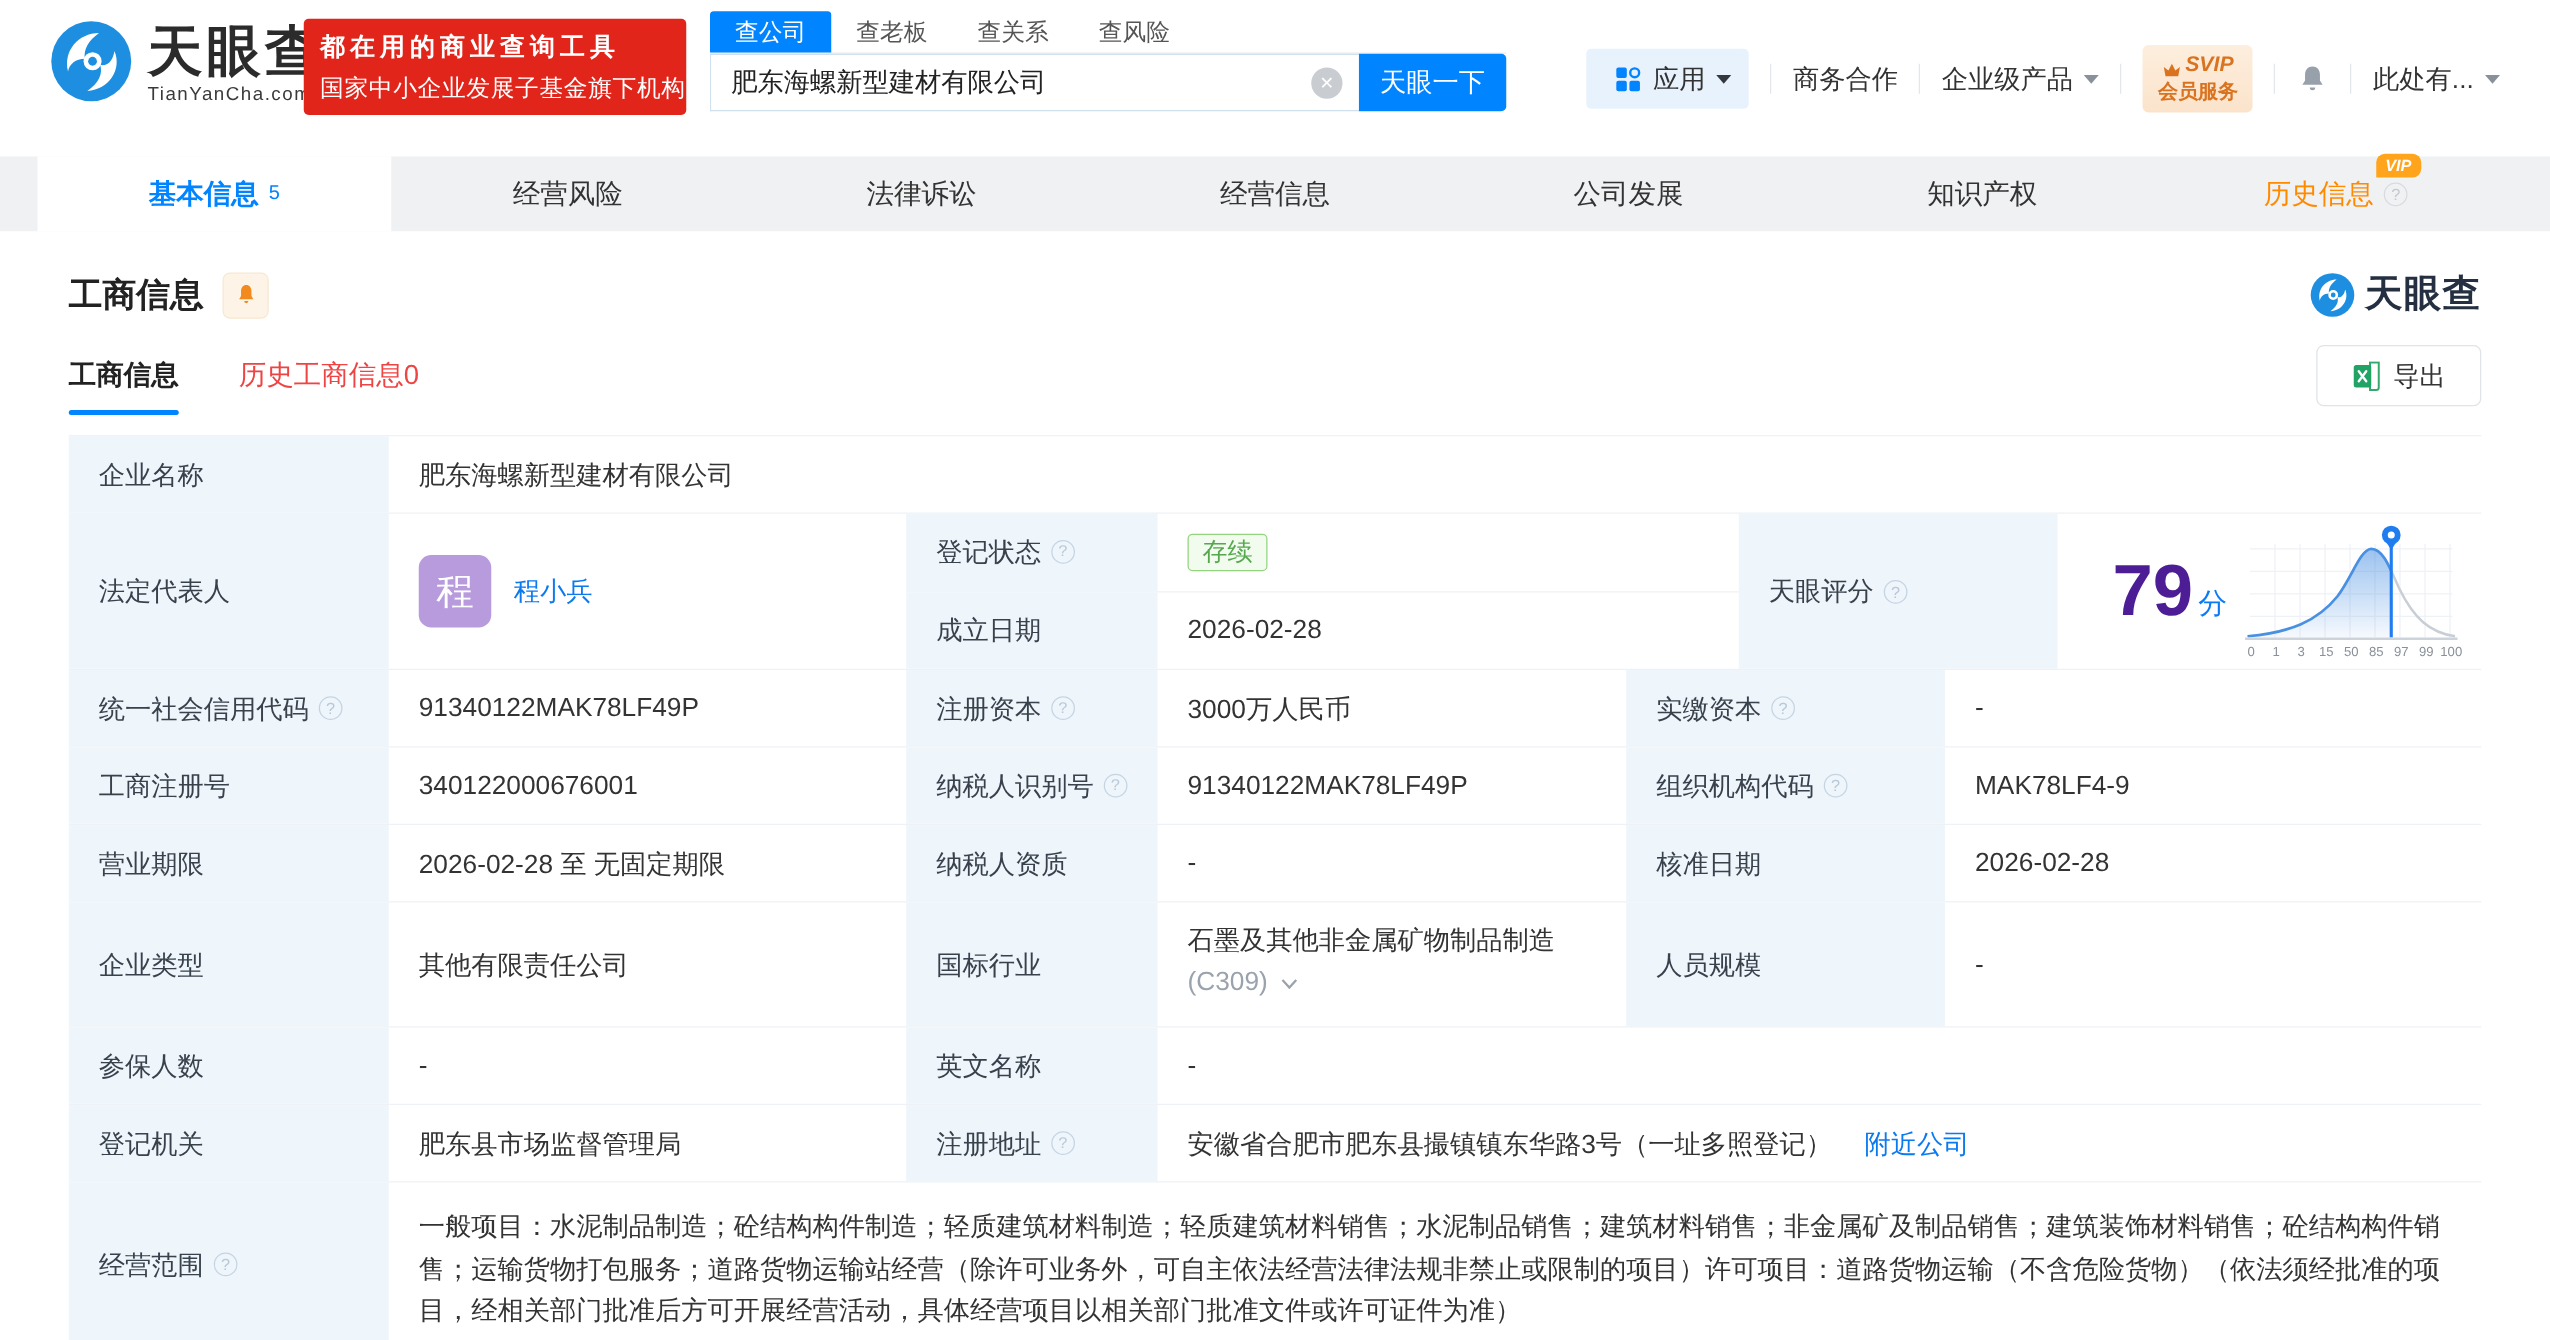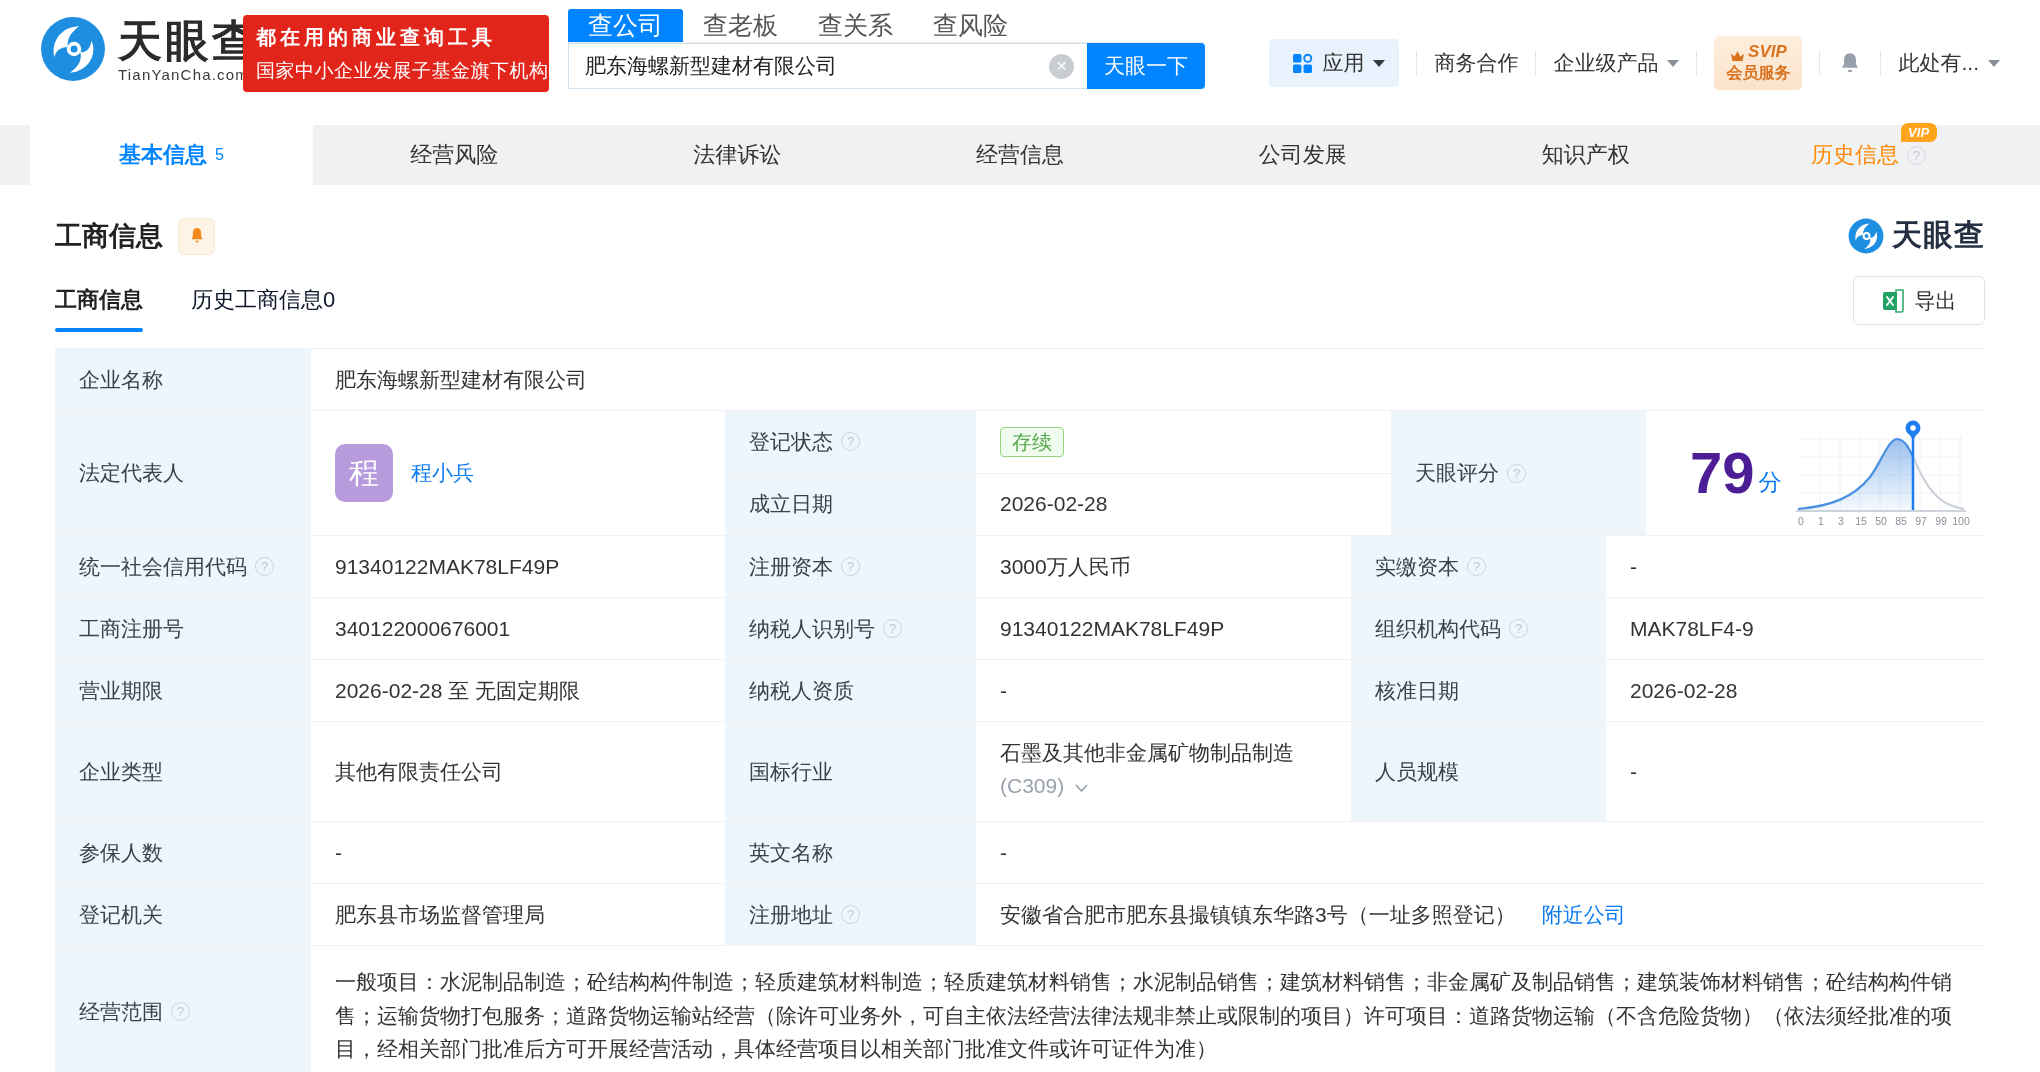--- a/index.html
+++ b/index.html
@@ -12,21 +12,21 @@
   .logo-txt { margin-left:12px; }
   .logo-name { font-size:44px; font-weight:bold; color:#2b2b2b; letter-spacing:3px; line-height:1; }
   .logo-domain { font-size:15px; color:#3a3a3a; letter-spacing:1.2px; margin-top:3px; }
   .banner { position:absolute; left:243px; top:15px; width:306px; height:77px; background:#e1251b;
     border-radius:4px; color:#fff; display:flex; flex-direction:column; justify-content:center; padding:0 13px; }
   .banner-l1 { font-size:20px; font-weight:600; letter-spacing:4px; white-space:nowrap; }
   .banner-l2 { font-size:19px; margin-top:7px; letter-spacing:0.5px; white-space:nowrap; }
 
   .search { position:absolute; left:568px; top:9px; width:637px; }
   .search-tabs { display:flex; height:34px; border-bottom:1px solid #ebebeb; }
-  .search-tab { font-size:25px; color:#555; padding:0 20px; display:flex; align-items:center; cursor:pointer; }
+  .search-tab { font-size:19px; color:#555; padding:0 20px; display:flex; align-items:center; cursor:pointer; }
   .search-tab.active { background:#0084ff; color:#fff; border-radius:3px 3px 0 0; }
   .search-bar { display:flex; height:46px; }
   .search-field { flex:1; position:relative; display:flex; align-items:center;
     border:1px solid #cfe0ef; border-right:none; background:#fff; }
   .search-field input { border:none; outline:none; width:100%; height:100%; padding:0 50px 0 16px;
     font-size:21px; color:#222; font-family:inherit; }
   .clear-btn { position:absolute; right:13px; width:25px; height:25px; border-radius:50%; background:#c9cdd2;
     color:#fff; font-size:14px; display:flex; align-items:center; justify-content:center; cursor:pointer; }
   .search-btn { width:118px; background:#0084ff; color:#fff; font-size:21px; display:flex; align-items:center;
     justify-content:center; border:none; border-radius:0 4px 4px 0; cursor:pointer; font-family:inherit; }
@@ -66,33 +66,33 @@
   .alert-box { width:37px; height:37px; background:#fdf4e7; border:1px solid #f7e8cf; border-radius:6px;
     margin-left:15px; display:flex; align-items:center; justify-content:center; cursor:pointer; }
   .watermark { position:absolute; right:0; top:0; display:flex; align-items:center; }
   .watermark-name { font-size:30px; font-weight:bold; color:#243042; margin-left:8px; letter-spacing:1px; }
 
   .subtabs { position:relative; display:flex; align-items:flex-end; margin-top:18px; height:57px; }
   .subtab { font-size:22px; margin-right:48px; padding-bottom:17px; position:relative; cursor:pointer; }
   .subtab.active { color:#222; font-weight:600; }
   .subtab.active::after { content:""; position:absolute; left:0; bottom:0; height:4px; width:100%;
     background:#0084ff; border-radius:2px; }
-  .subtab.disabled { color:#0f172a;margin-top:40px; }
+  .subtab.disabled { color:#ef4444;margin-top:40px; }
   .export-btn { position:absolute; right:0; bottom:7px; width:132px; height:49px; background:#fff;
     border:1px solid #e0e3e8; border-radius:6px; display:flex; align-items:center; justify-content:center;
     font-size:21px; color:#333; cursor:pointer; font-family:inherit; }
   .export-btn svg { margin-right:10px; }
 
   
   .tbl { margin-top:16px; border-top:1px solid #eef1f5; }
   .row { display:flex; border-bottom:1px solid #eef1f5; }
   .cell { display:flex; align-items:center; padding:0 24px; font-size:21px; color:#333; }
   .lbl { background:#eef5fb; color:#39424c; }
   .w-l1 { width:256px; flex:none; } .w-v1 { width:414px; flex:none; }
-  .w-l2 { width:251px; flex:none; } .w-v2 { width:375px; flex:none; }
+  .w-l2 { width:201px; flex:none;font-family:Liberation Mono, monospace; } .w-v2 { width:375px; flex:none; }
   .w-l3 { width:255px; flex:none; } .w-v3 { flex:1; }
   .span-rest { flex:1; }
   .h-s { height:61px; } .h-m { height:99px; } .h-xl { height:124px; }
   .mid { width:666px; flex:none; display:flex; flex-direction:column; }
   .mid .srow { flex:1; display:flex; }
   .mid .srow:first-child { border-bottom:1px solid #eef1f5; }
   .mid .cell { height:100%; }
   .avatar { width:58px; height:58px; border-radius:10px; background:#b89bdd; color:#fff; font-size:30px;
     display:flex; align-items:center; justify-content:center; margin-right:18px; flex:none; cursor:pointer; }
   .link { color:#0a7af0; text-decoration:none; cursor:pointer; }

